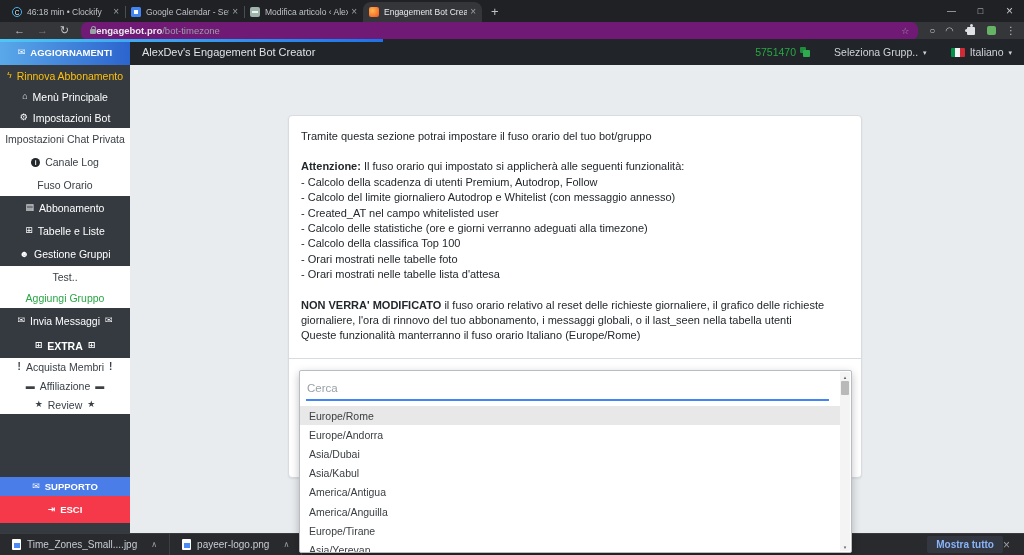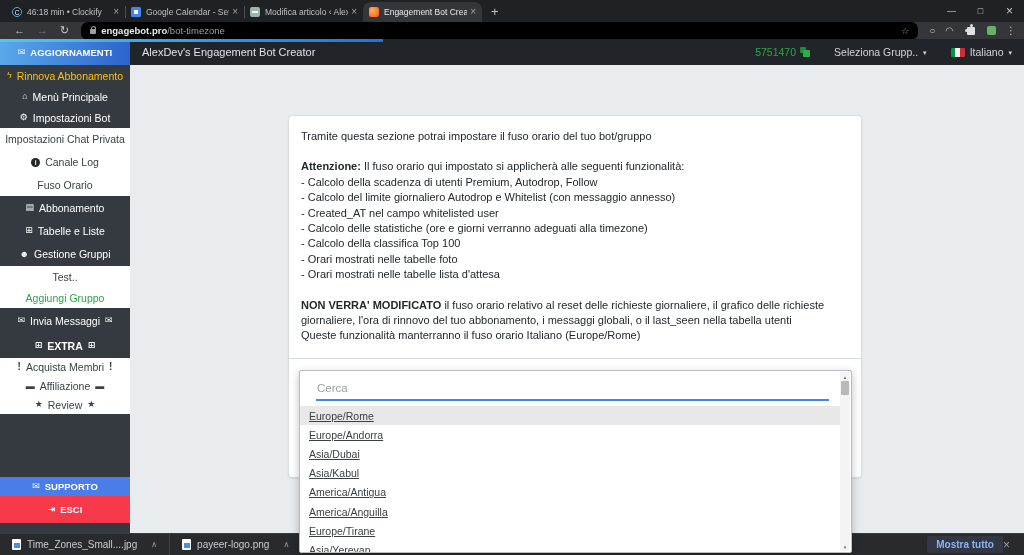--- a/index.html
+++ b/index.html
@@ -28,22 +28,22 @@
   .newtab{color:#bdc1c6;font-size:13px;margin:0 0 4px 9px;line-height:1;}
   .wincontrols{position:absolute;right:0;top:0;height:22px;display:flex;align-items:center;}
   .winbtn{width:29px;text-align:center;color:#c7cacd;font-size:9px;}
   .winbtn.x{font-size:12px;}
 
   
   .toolbar{position:absolute;top:22px;left:0;right:0;height:17px;background:#35363a;
            display:flex;align-items:center;padding:0 8px;color:#c0c4c9;}
   .navbtn{font-size:11px;margin:0 6px;line-height:1;}
   .navbtn.dim{color:#75797e;}
-  .pill{flex:1;height:18px;background:#000000;border-radius:7px;display:flex;align-items:center;
-        padding:0 9px;margin:0 6px;font-size:9.5px;gap:5px;}
+  .pill{flex:1;height:18px;background:#701a75;border-radius:7px;display:flex;align-items:center;
+        padding:0 9px;margin:0 6px;font-size:9.5px;}
   .lock{width:6px;height:5px;background:#9aa0a6;border-radius:1px;position:relative;margin-top:2px;flex:none;}
   .lock::before{content:"";position:absolute;left:0.5px;top:-3.5px;width:3px;height:3px;
                 border:1px solid #9aa0a6;border-bottom:none;border-radius:3px 3px 0 0;}
   .domain{color:#e8eaed;}
   .path{color:#9aa0a6;}
   .pill-star{margin-left:auto;font-size:9px;color:#9aa0a6;}
   .tbicon{font-size:10px;margin:0 5px;line-height:1;}
   .puzzle{width:8px;height:8px;background:#dfe1e5;border-radius:1px;position:relative;margin:0 6px 0 8px;}
   .puzzle::before{content:"";position:absolute;top:-2.5px;left:2.5px;width:3px;height:3px;background:#dfe1e5;border-radius:50%;}
   .puzzle::after{content:"";position:absolute;left:-2.5px;top:2.5px;width:3px;height:3px;background:#dfe1e5;border-radius:50%;}
@@ -104,27 +104,27 @@
   .card-body{padding:13px 12px 0;font-size:11px;line-height:15.4px;color:#23282c;}
   .p-intro{margin:0 0 15px;}
   .pline{margin:0;}
   .p-non{margin:15px 0 0;}
   .cdivider{border:none;border-top:1px solid #d8dbe0;margin:14px -12px 0;}
 
   
   .tz-panel{position:absolute;left:169px;top:275px;width:553px;height:183px;background:#fff;
             border:1px solid #b9bdc1;border-radius:2px;box-shadow:0 3px 9px rgba(0,0,0,0.25);
             z-index:10;overflow:hidden;}
-  .tz-search{margin:7px 22px 5px 16px;}
+  .tz-search{margin:7px 22px 5px 6px;}
   .tz-search input{width:100%;border:none;border-bottom:2px solid #4285f4;outline:none;
                    font-size:11.5px;padding:3px 1px 5px;color:#333;background:transparent;
                    font-family:"Liberation Sans","DejaVu Sans",sans-serif;}
   .tz-search input::placeholder{color:#9aa0a6;}
   .tz-item{height:19.2px;display:flex;align-items:center;padding-left:9px;font-size:10.5px;color:#3c4043;
-           margin-right:11px;text-decoration:underline;}
+           margin-right:11px;}
   .tz-item.selected{background:#e8e8e8;}
   .tz-scroll{position:absolute;top:1px;right:1px;bottom:1px;width:10px;background:#f4f4f4;
              display:flex;flex-direction:column;align-items:center;font-size:5px;color:#606469;}
   .tz-arrow{height:9px;display:flex;align-items:center;}
   .tz-thumb{width:8px;height:14px;background:#b9b9b9;border-radius:1px;}
   .tz-scroll .dn{margin-top:auto;}
 
   
   .shelf{position:absolute;left:0;right:0;bottom:0;height:22px;background:#292a2d;
          border-top:1px solid #3a3b3e;display:flex;align-items:center;font-size:10px;color:#c6ccd4;}

